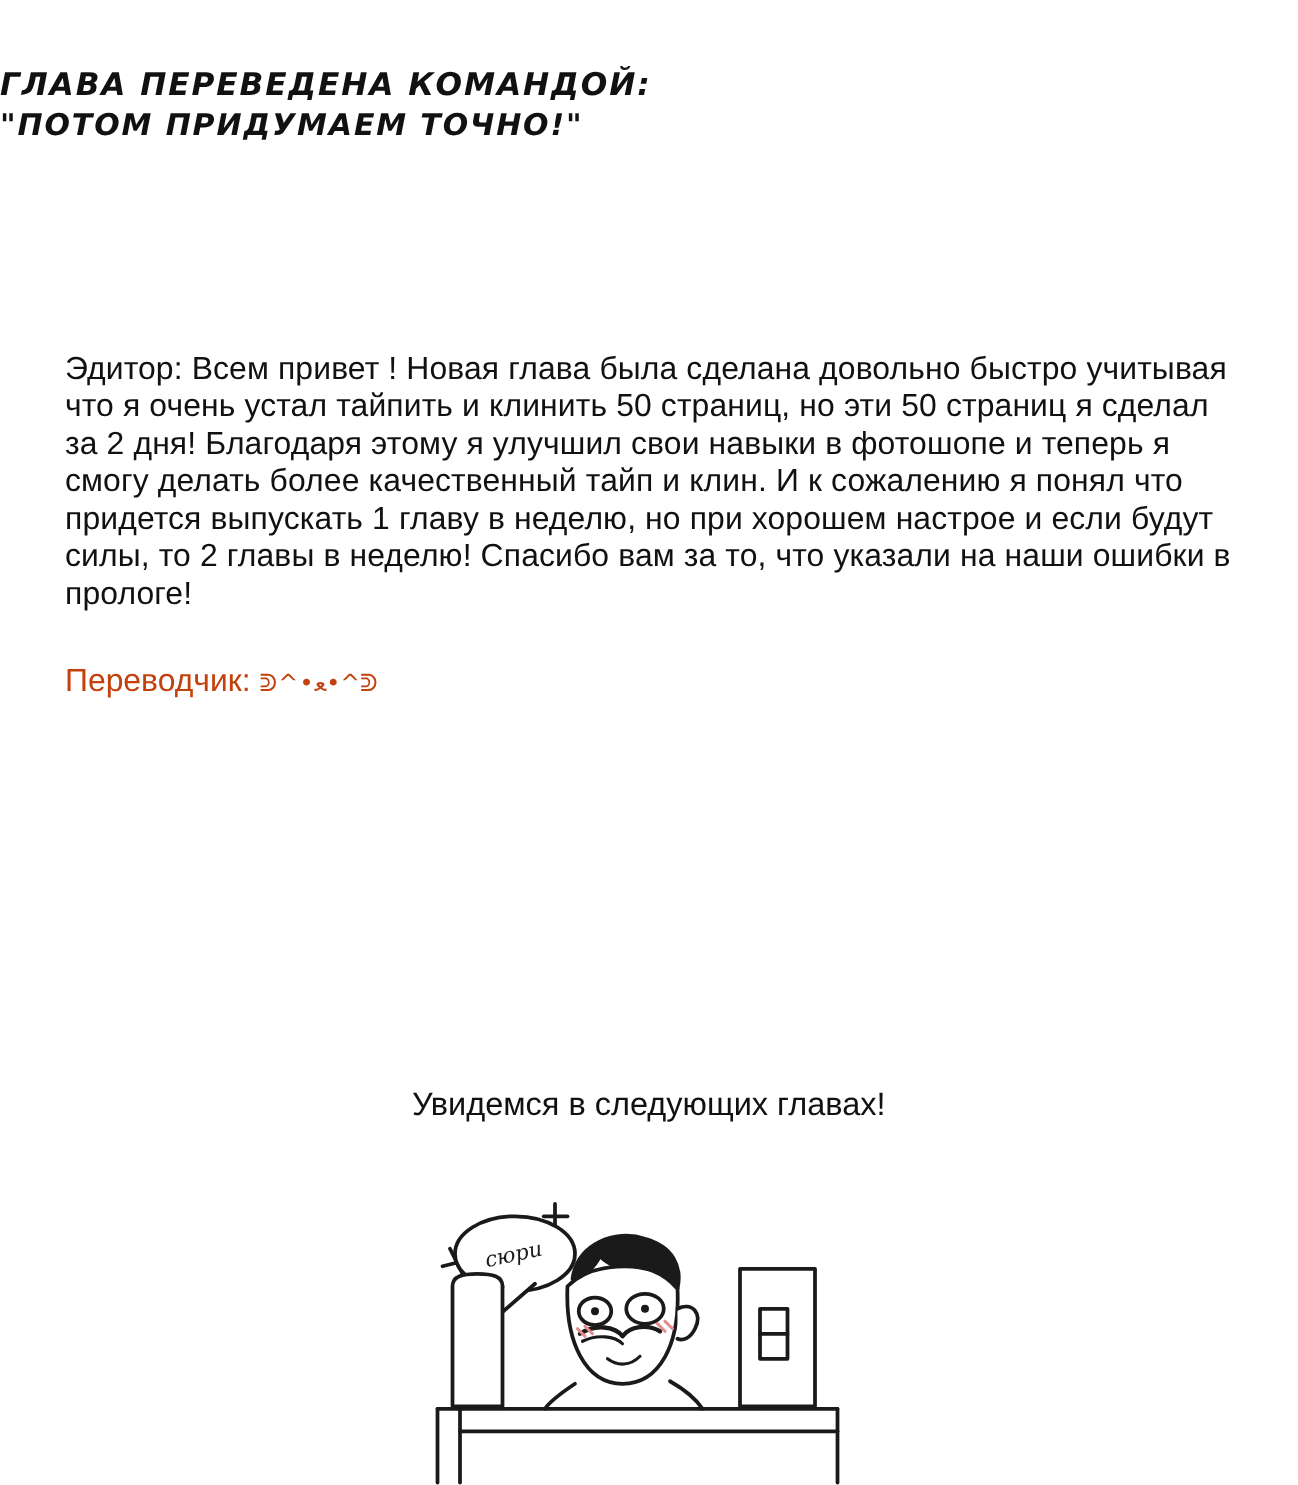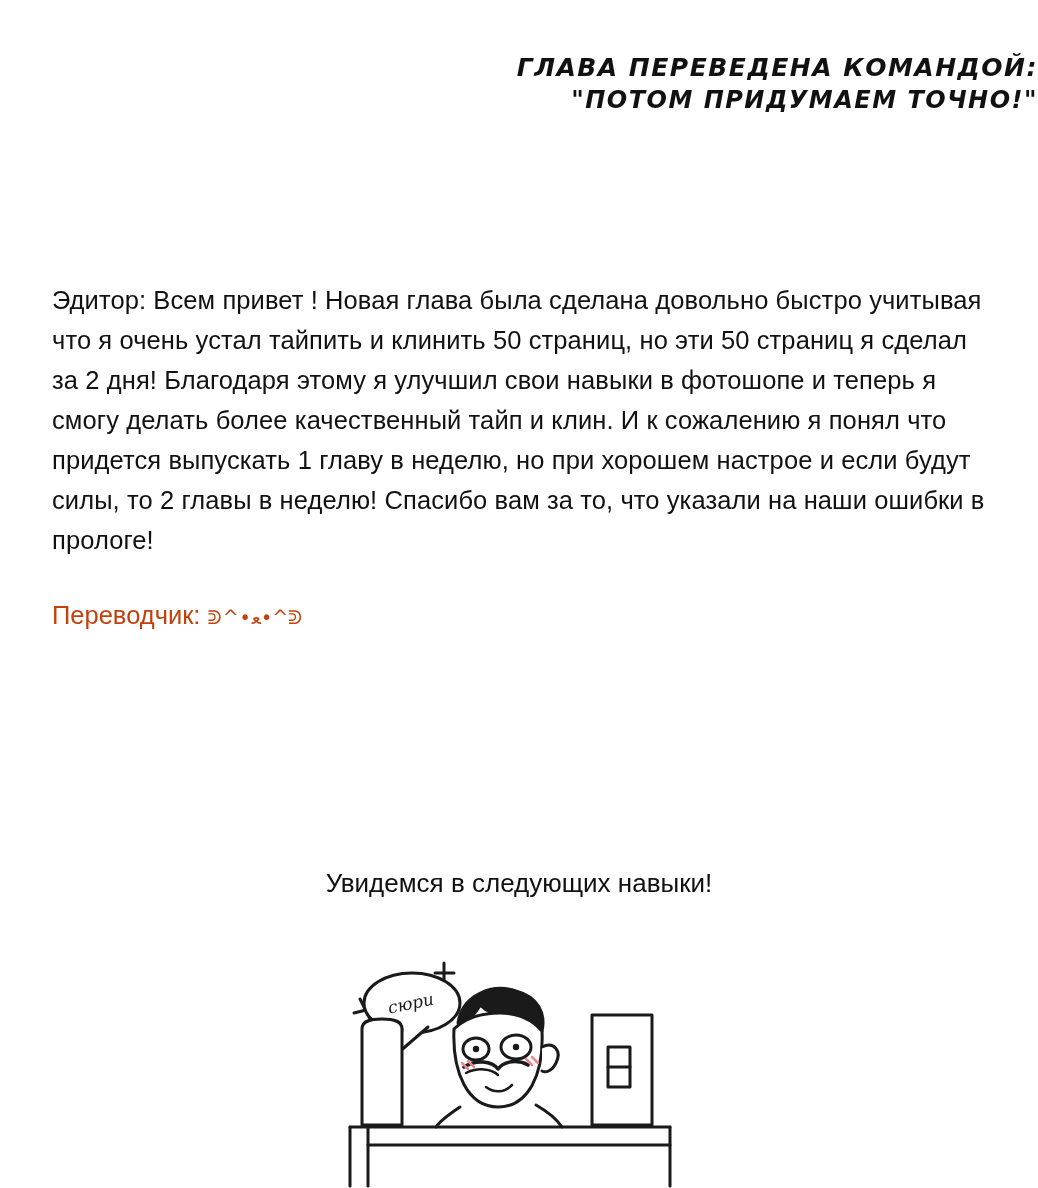--- a/index.html
+++ b/index.html
@@ -16,21 +16,21 @@
     color: #1a1a1a;
     overflow: hidden;
   }
 
   
   .credit-banner {
     position: absolute;
     top: 52px;
     left: 0;
     width: 100%;
-    text-align: right;
+    text-align: left;
     font-family: "DejaVu Sans", sans-serif;
     font-weight: bold;
     font-style: italic;
     font-size: 25px;
     letter-spacing: 1.5px;
     line-height: 1.30;
     color: #111111;
     text-transform: uppercase;
   }
   .credit-banner .line1 { display: block; }
@@ -38,21 +38,21 @@
 
   
   .note-block {
     position: absolute;
     top: 280px;
     left: 52px;
     width: 945px;
   }
   .note-paragraph {
     font-size: 25.5px;
-    line-height: 40px;
+    line-height: 30px;
     color: #111111;
     margin: 0;
     letter-spacing: 0.1px;
   }
   .translator-line {
     margin: 0;
     padding-top: 35px;
     font-size: 25.5px;
     line-height: 41px;
     color: #c2410c;
@@ -93,21 +93,21 @@
 </div>
 
 <div class="note-block">
   <p class="note-paragraph">Эдитор: Всем привет ! Новая глава была сделана довольно быстро учитывая что я очень устал тайпить и клинить 50 страниц, но эти 50 страниц я сделал за 2 дня! Благодаря этому я улучшил свои навыки в фотошопе и теперь я смогу делать более качественный тайп и клин. И к сожалению я понял что придется выпускать 1 главу в неделю, но при хорошем настрое и если будут силы, то 2 главы в неделю! Спасибо вам за то, что указали на наши ошибки в прологе!</p>
   <p class="translator-line">
     <span>Переводчик:</span>
     <span class="kaomoji">ᕲ^•ﻌ•^ᕲ</span>
   </p>
 </div>
 
-<div class="farewell">Увидемся в следующих навыки!</div>
+<div class="farewell">Увидемся в следующих главах!</div>
 
 <div class="doodle">
   <svg width="380" height="233" viewBox="0 0 380 233" xmlns="http://www.w3.org/2000/svg">
     <g fill="none" stroke="#1a1a1a" stroke-width="3" stroke-linecap="round" stroke-linejoin="round">
 
       <g stroke-width="3">
         <line x1="14" y1="58" x2="38" y2="52"></line>
         <line x1="20" y1="44" x2="30" y2="64"></line>
         <line x1="104" y1="8" x2="104" y2="30"></line>
         <line x1="95" y1="18" x2="114" y2="18"></line>

